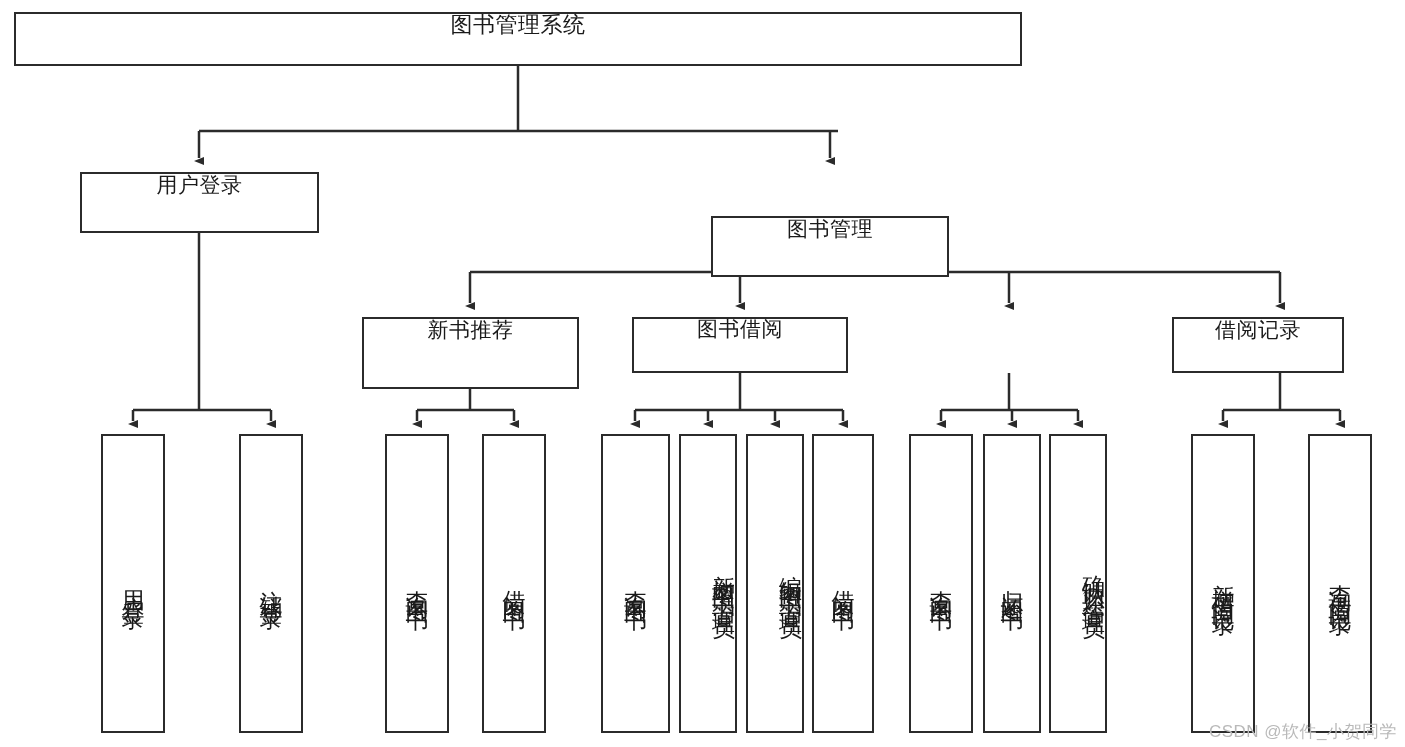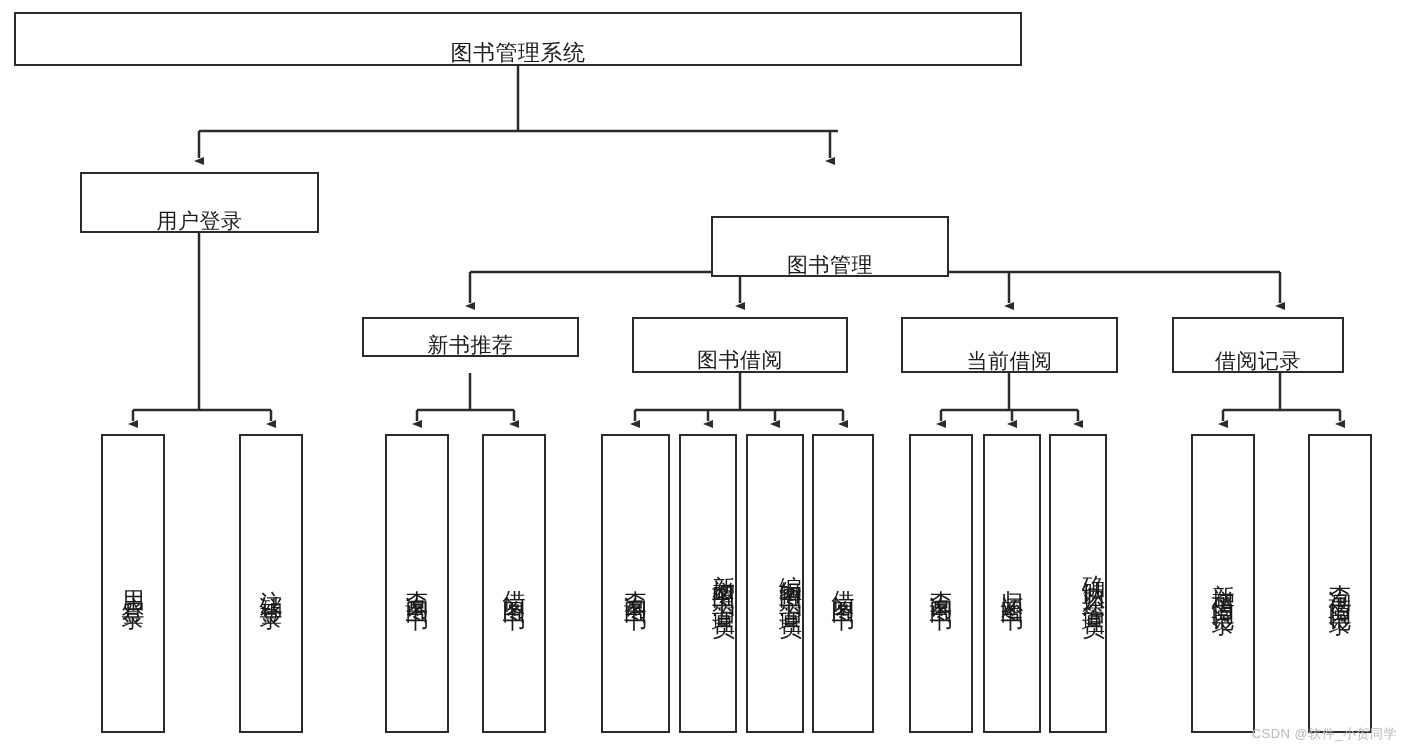--- a/index.html
+++ b/index.html
@@ -25,21 +25,21 @@
     width: 1405px;
     height: 747px;
     pointer-events: none;
   }
   .node {
     position: absolute;
     box-sizing: border-box;
     border: 2.5px solid #2b2b2b;
     background: #ffffff;
     display: flex;
-    align-items: flex-end;
+    align-items: flex-start;
     justify-content: center;
     color: #1a1a1a;
     line-height: 1.0;
   }
   
   .node.horiz {
     font-size: 21px;
     letter-spacing: 0.5px;
   }
   .node.root {
@@ -60,21 +60,21 @@
     align-items: flex-start;
   }
   .node .label {
     display: block;
     white-space: nowrap;
   }
   #watermark {
     position: absolute;
     right: 8px;
     bottom: 4px;
-    font-size: 13px;
+    font-size: 17px;
     color: #b9b9b9;
     letter-spacing: 0.5px;
     white-space: nowrap;
     user-select: none;
   }
 </style>
 </head>
 <body>
 
 <div id="canvas">
@@ -135,28 +135,25 @@
     <span class="label">图书管理系统</span>
   </div>
 
   <div class="node horiz" id="n-l2-0" style="left: 80px; top: 172px; width: 239px; height: 61px; border-color: rgb(43, 43, 43); background: rgb(255, 255, 255); color: rgb(26, 26, 26);">
     <span class="label">用户登录</span>
   </div>
   <div class="node horiz" id="n-l2-1" style="left: 711px; top: 172px; width: 238px; height: 61px; border-color: rgb(43, 43, 43); background: rgb(255, 255, 255); color: rgb(26, 26, 26); margin-top: 44px;">
     <span class="label">图书管理</span>
   </div>
 
-  <div class="node horiz" id="n-l3-0" style="left: 362px; top: 317px; width: 217px; height: 40px; border-color: rgb(43, 43, 43); background: rgb(255, 255, 255); color: rgb(26, 26, 26);">
+  <div class="node horiz" id="n-l3-0" style="left: 362px; top: 317px; width: 217px; height: 72px; border-color: rgb(43, 43, 43); background: rgb(255, 255, 255); color: rgb(26, 26, 26);">
     <span class="label">新书推荐</span>
   </div>
   <div class="node horiz" id="n-l3-1" style="left: 632px; top: 317px; width: 216px; height: 56px; border-color: rgb(43, 43, 43); background: rgb(255, 255, 255); color: rgb(26, 26, 26); font-family: Liberation Serif, serif;">
     <span class="label">图书借阅</span>
-  </div>
-  <div class="node horiz" id="n-l3-2" style="left: 901px; top: 317px; width: 217px; height: 56px; border-color: rgb(43, 43, 43); background: rgb(255, 255, 255); color: rgb(26, 26, 26);">
-    <span class="label">当前借阅</span>
   </div>
   <div class="node horiz" id="n-l3-3" style="left: 1172px; top: 317px; width: 172px; height: 56px; border-color: rgb(43, 43, 43); background: rgb(255, 255, 255); color: rgb(26, 26, 26);">
     <span class="label">借阅记录</span>
   </div>
 
   <div class="node vert v-mid" id="n-lf-0" style="left: 101px; top: 434px; width: 64px; height: 299px; border-color: rgb(43, 43, 43); background: rgb(255, 255, 255); color: rgb(26, 26, 26);">
     <span class="label">用户登录</span>
   </div>
   <div class="node vert v-mid" id="n-lf-1" style="left: 239px; top: 434px; width: 64px; height: 299px; border-color: rgb(43, 43, 43); background: rgb(255, 255, 255); color: rgb(26, 26, 26);">
     <span class="label">注销登录</span>

